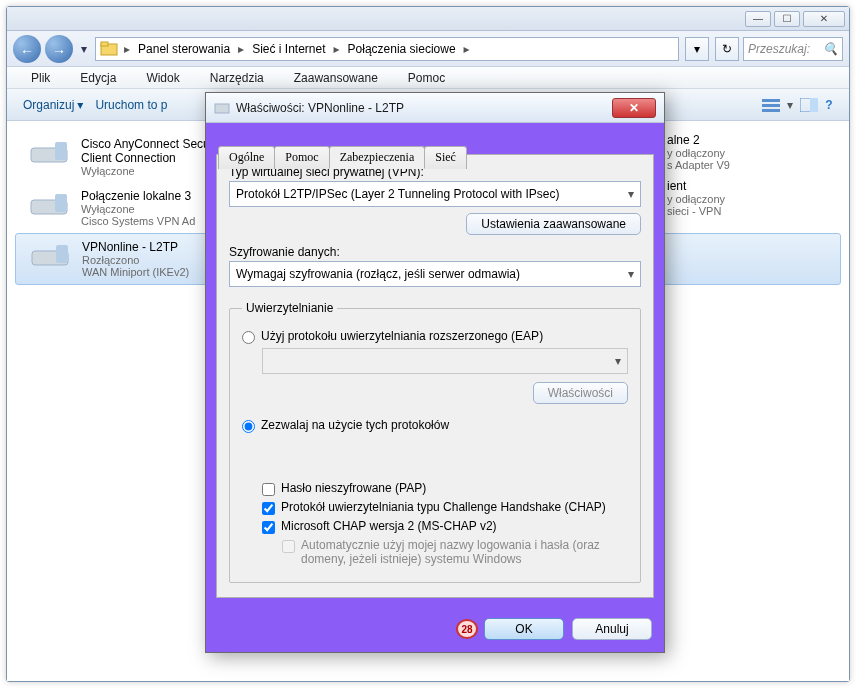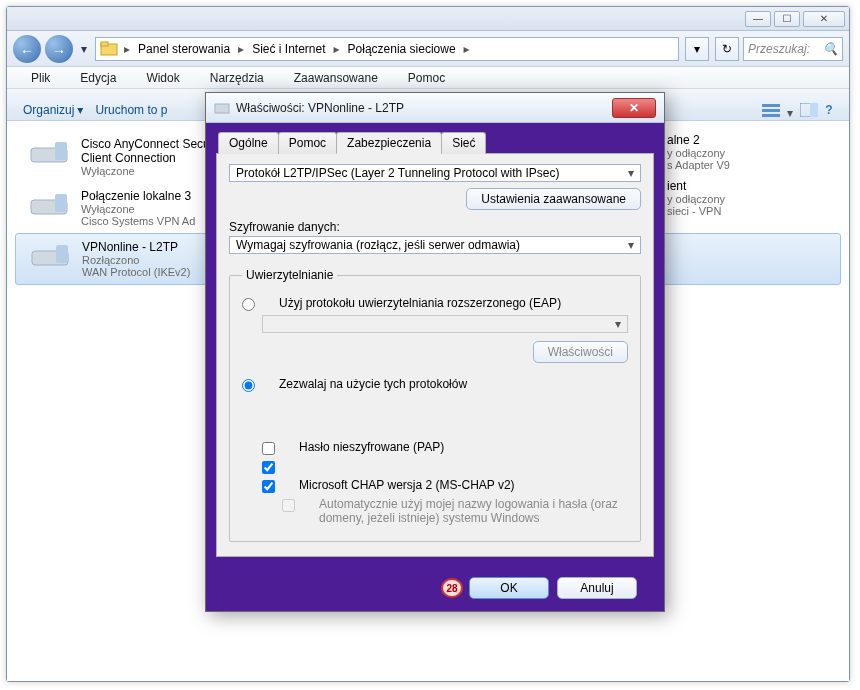--- a/index.html
+++ b/index.html
@@ -17,58 +17,58 @@
 .addressbar { flex: 1; height: 24px; border: 1px solid #9fb3cc; background: #fff; display: flex; align-items: center; padding: 0 4px; gap: 2px; }
 .addressbar .folder-icon { width: 18px; height: 18px; display: inline-block; }
 .addressbar .crumb { padding: 0 2px; }
 .addressbar .caret { color: #555; padding: 0 4px 0 4px; }
 .mini-btn { width: 24px; height: 24px; border: 1px solid #9fb3cc; background: linear-gradient(#fafcfe,#e7eef7); display: flex; align-items: center; justify-content: center; margin-left: 2px; }
 .searchbox { width: 100px; height: 24px; border: 1px solid #9fb3cc; background: #fff; display: flex; align-items: center; padding: 0 4px; color: #888; font-style: italic; }
 
 .menubar { height: 22px; background: linear-gradient(#fcfdfe,#eef3f7); display: flex; align-items: center; padding: 0 8px; gap: 14px; border-bottom: 1px solid #d1dbe4; }
 .menubar span { color: #222; margin-left: 16px; }
 
-.toolbar { height: 32px; background: linear-gradient(#f4f8fc,#dae6f2); display: flex; align-items: flex-end; padding: 0 10px; border-bottom: 1px solid #c3d0e0; }
+.toolbar { height: 32px; background: linear-gradient(#f4f8fc,#dae6f2); display: flex; align-items: center; padding: 0 10px; border-bottom: 1px solid #c3d0e0; }
 .tool-item { color: #0b4f8a; padding: 3px 6px; display: flex; align-items: center; gap: 3px; }
 .tool-divider { flex: 1; }
 .tool-icon { width: 20px; height: 20px; display: inline-flex; align-items: center; justify-content: center; }
 
 .content { position: relative; height: calc(100% - 24px - 36px - 22px - 32px); background: #fff; padding: 10px 0; overflow: hidden; }
 .conn-item { display: flex; align-items: flex-start; gap: 10px; padding: 6px 20px; }
 .conn-item.selected { background: linear-gradient(#e7f1fb,#cfe2f6); border: 1px solid #a0c4ea; border-radius: 3px; margin: 0 8px; padding: 6px 12px; }
 .conn-icon { width: 44px; height: 36px; display: flex; align-items: center; justify-content: center; }
 .conn-text .t1 { color: #000; }
 .conn-text .t2, .conn-text .t3 { color: #6b6b6b; font-size: 11px; }
 
 
-.dialog { position: absolute; top: 92px; left: 205px; width: 460px; background: #4c1d95; border: 1px solid #6b6b6b; box-shadow: 4px 4px 18px rgba(0,0,0,0.35); }
+.dialog { position: absolute; top: 92px; left: 205px; width: 460px; background: #8b5cf6; border: 1px solid #6b6b6b; box-shadow: 4px 4px 18px rgba(0,0,0,0.35); }
 .dialog-title { height: 30px; background: linear-gradient(#f9fcff,#dce7f4); border-bottom: 1px solid #b9c6d5; display: flex; align-items: center; padding: 0 8px; gap: 6px; }
 .dialog-title .title-text { flex: 1; color: #1a1a1a; }
 .dlgclose { width: 44px; height: 20px; border-radius: 3px; background: linear-gradient(#e88,#c33); border: 1px solid #933; color: #fff; display: flex; align-items: center; justify-content: center; font-weight: bold; }
 .dialog-body { padding: 8px 10px 12px 10px; }
 
 .tabs { display: flex; border-bottom: 1px solid #b0b0b0; padding-left: 2px; }
-.tab { padding: 3px 10px; border: 1px solid #b0b0b0; border-bottom: none; margin-right: -1px; background: linear-gradient(#f6f6f6,#e7e7e7); border-radius: 3px 3px 0 0; position: relative; top: 1px; }
+.tab { padding: 3px 10px; border: 1px solid #b0b0b0; border-bottom: none; margin-right: -1px; background: linear-gradient(#f6f6f6,#e7e7e7); border-radius: 3px 3px 0 0; position: relative; top: 15px; font-family: Liberation Serif, serif; }
 .tab.active { background: #f0f0f0; border-bottom: 1px solid #f0f0f0; font-weight: normal; z-index: 2; }
 
 .tab-panel { border: 1px solid #b0b0b0; border-top: none; padding: 10px 12px 14px 12px; background: #f0f0f0; }
 .field-label { margin-bottom: 2px; }
-.combo { width: 100%; height: 18px; border: 1px solid #9fb3cc; background: #fff; display: flex; align-items: center; padding: 0 6px; position: relative; }
+.combo { width: 100%; height: 26px; border: 1px solid #9fb3cc; background: #fff; display: flex; align-items: center; padding: 0 6px; position: relative; }
 .combo::after { content: '▾'; position: absolute; right: 6px; color: #555; }
 .btn { height: 22px; padding: 0 14px; border: 1px solid #9fb3cc; border-radius: 5px; background: linear-gradient(#fafcfe,#e7eef7); display: inline-flex; align-items: center; justify-content: center; }
 .btn.disabled { color: #8a8a8a; }
 .btn.default { background: linear-gradient(#eaf4fe,#bedcf7); border-color: #5a8fd0; }
 .row-right { display: flex; justify-content: flex-end; margin: 6px 0 10px 0; }
 .fieldset { border: 1px solid #c0c0c0; border-radius: 2px; padding: 10px 12px 12px 12px; margin-top: 4px; }
 .fieldset legend { padding: 0 4px; font-size: 12px; }
-.radio-row, .check-row { display: flex; align-items: flex-start; gap: 24px; margin: 4px 0; }
+.radio-row, .check-row { display: flex; align-items: flex-start; gap: 6px; margin: 4px 0; }
 .radio-row input, .check-row input { margin-top: 2px; }
 .indent { margin-left: 20px; }
 .disabled-text { color: #8a8a8a; }
-.dialog-footer { display: flex; justify-content: flex-end; gap: 8px; padding: 8px 27px 12px 10px; align-items: center; }
+.dialog-footer { display: flex; justify-content: flex-end; gap: 8px; padding: 8px 12px 12px 10px; align-items: center; }
 .annot { width: 22px; height: 20px; border: 2px solid #c33; border-radius: 50%; background: #fdd; display: flex; align-items: center; justify-content: center; font-size: 10px; color: #a00; font-weight: bold; margin-right: -2px; }
 
 
 svg { display: block; }
 </style>
 </head>
 <body>
 
 <div class="explorer-window">
 
@@ -167,21 +167,21 @@
     <div class="conn-item selected">
       <div class="conn-icon">
         <svg width="44" height="34">
             <rect x="4" y="10" width="36" height="14" rx="3" fill="#d0d8e0" stroke="#9fb3cc"></rect>
             <rect x="28" y="4" width="12" height="18" rx="2" fill="#b6cde6"></rect>
           </svg>
       </div>
       <div class="conn-text">
         <div class="t1">VPNonline - L2TP</div>
         <div class="t2">Rozłączono</div>
-        <div class="t3">WAN Protocol (IKEv2)</div>
+        <div class="t3">WAN Miniport (IKEv2)</div>
       </div>
     </div>
 
     <div style="position:absolute; top:10px; left:660px; width:170px;">
       <div class="conn-item" style="padding:2px 0">
         <div class="conn-text">
           <div class="t1">alne 2</div>
           <div class="t2">y odłączony</div>
           <div class="t3">s Adapter V9</div>
         </div>
@@ -208,20 +208,21 @@
     <div class="dlgclose">✕</div>
   </div>
   <div class="dialog-body">
     <div class="tabs">
       <div class="tab">Ogólne</div>
       <div class="tab">Pomoc</div>
       <div class="tab active">Zabezpieczenia</div>
       <div class="tab">Sieć</div>
     </div>
     <div class="tab-panel">
+      <div class="field-label">Typ wirtualnej sieci prywatnej (VPN):</div>
       <div class="combo">
           <span>Protokół L2TP/IPSec (Layer 2 Tunneling Protocol with IPsec)</span>
         </div>
       <div class="row-right">
         <div class="btn">Ustawienia zaawansowane</div>
       </div>
       <div class="field-label">Szyfrowanie danych:</div>
       <div class="combo">
           <span>Wymagaj szyfrowania (rozłącz, jeśli serwer odmawia)</span>
         </div>
@@ -245,20 +246,21 @@
 
         <div style="height:40px"></div>
 
         <div class="indent">
           <div class="check-row">
             <input type="checkbox" style="">
             <span>Hasło nieszyfrowane (PAP)</span>
           </div>
           <div class="check-row">
             <input type="checkbox" checked="" style="">
+            <span>Protokół uwierzytelniania typu Challenge Handshake (CHAP)</span>
           </div>
           <div class="check-row">
             <input type="checkbox" checked="" style="">
             <span>Microsoft CHAP wersja 2 (MS-CHAP v2)</span>
           </div>
           <div class="check-row indent disabled-text">
             <input type="checkbox" disabled="" style="">
             <span>Automatycznie użyj mojej nazwy logowania i hasła (oraz domeny, jeżeli istnieje) systemu Windows</span>
           </div>
         </div>

